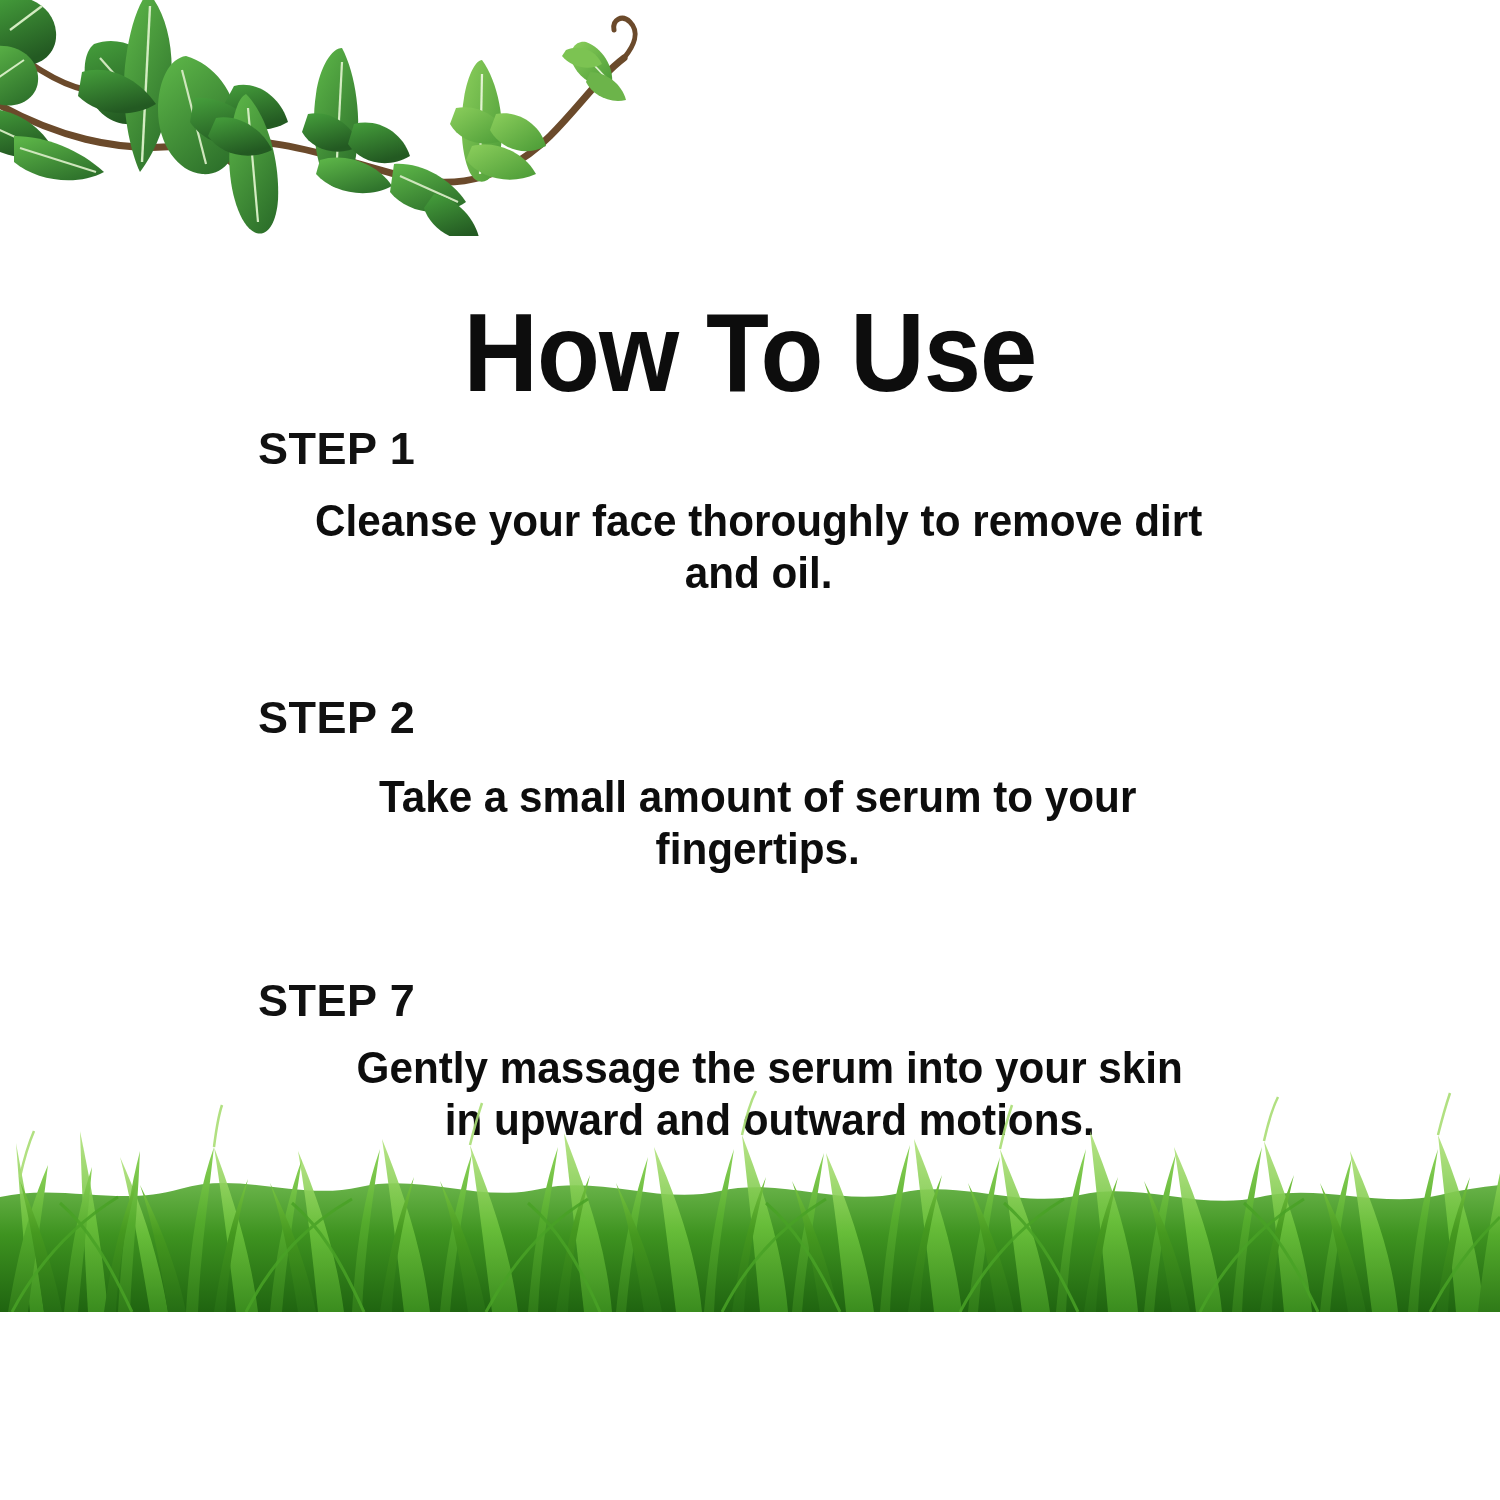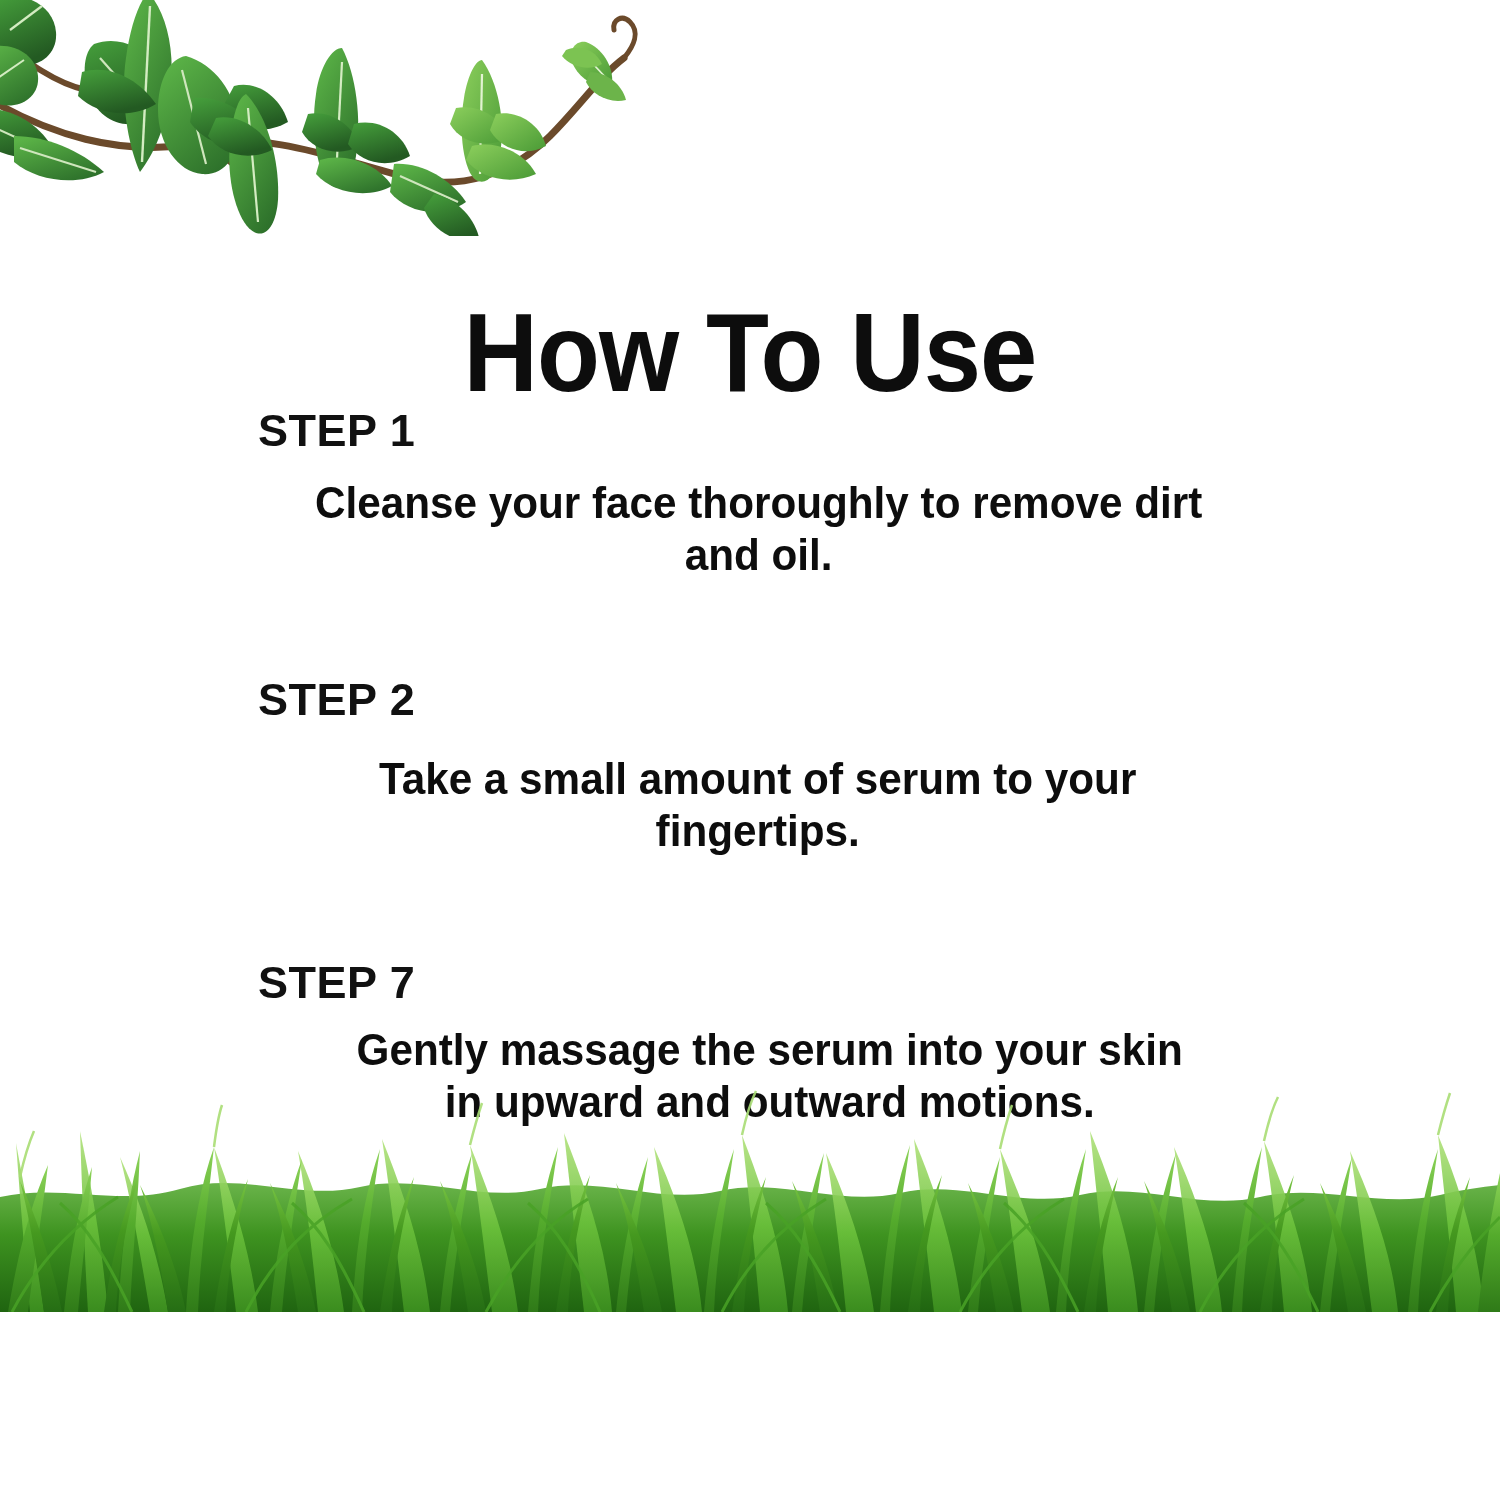--- a/index.html
+++ b/index.html
@@ -51,21 +51,21 @@
     color: #0d0d0d;
     transform: scaleX(0.92);
     transform-origin: 50% 50%;
     white-space: nowrap;
   }
 
   
   #steps {
     position: absolute;
     left: 0;
-    top: 408px;
+    top: 426px;
     width: 1500px;
   }
   .step-block {
     position: relative;
     width: 1500px;
   }
   .step-label {
     font-family: "Liberation Sans", sans-serif;
     font-weight: bold;
     font-size: 45px;

